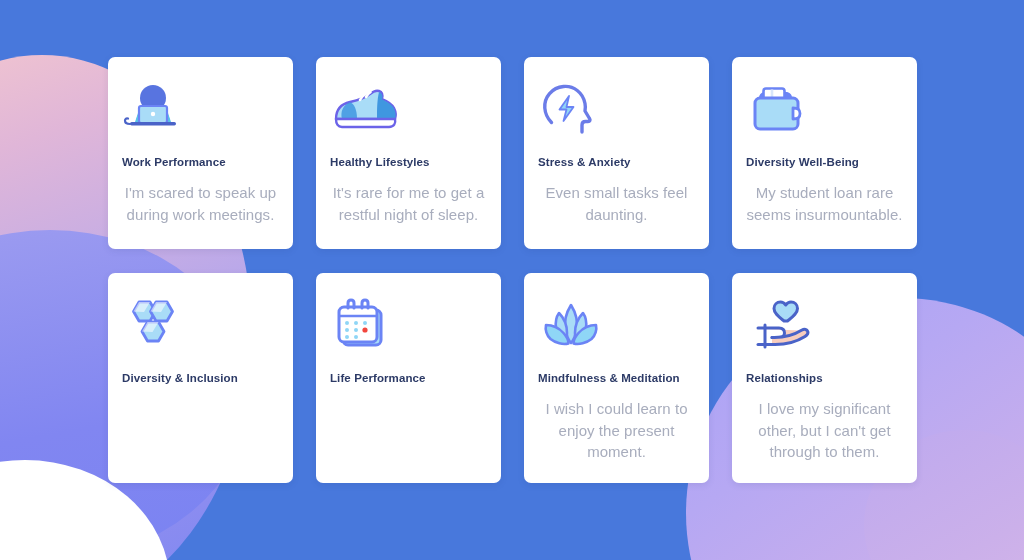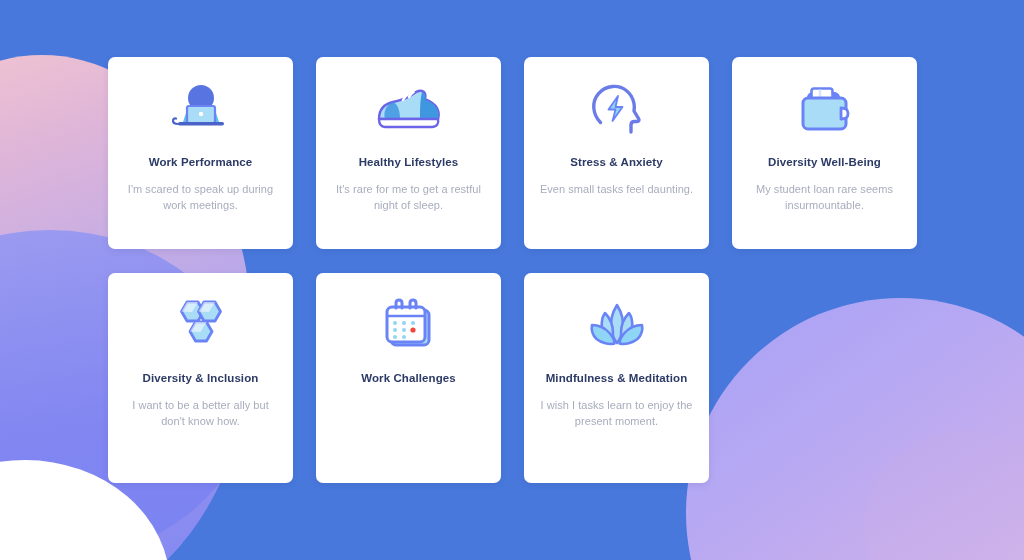--- a/index.html
+++ b/index.html
@@ -87,21 +87,21 @@
     column-gap: 23px;
     row-gap: 24px;
   }
 
   .card {
     background: #ffffff;
     border-radius: 7px;
     box-shadow: 0 2px 7px rgba(30, 50, 110, 0.10);
     display: flex;
     flex-direction: column;
-    align-items: center;
+    align-items: flex-start;
     padding: 22px 14px 14px;
     text-align: center;
   }
 
   .card-icon {
     height: 62px;
     display: flex;
     align-items: center;
     justify-content: center;
     margin-bottom: 14px;
@@ -112,21 +112,21 @@
   .card-title {
     font-size: 11.5px;
     font-weight: bold;
     color: #2c3a66;
     letter-spacing: 0.1px;
     line-height: 1.3;
     margin-bottom: 12px;
   }
 
   .card-desc {
-    font-size: 11px;
+    font-size: 15px;
     color: #a8adbd;
     line-height: 1.45;
     letter-spacing: 0.05px;
   }
 </style>
 </head>
 <body>
 
 <div class="bg-layer">
   <div class="blob-left"></div>
@@ -204,21 +204,20 @@
           <path d="M25.5 26 L36.5 26 L42 35.5 L36.5 45 L25.5 45 L20 35.5 Z"></path>
         </g>
         <g fill="#ffffff" opacity="0.55">
           <path d="M17 6 L28 6 L22 16 L11.5 15.5 Z"></path>
           <path d="M34 6 L45 6 L39 16 L28.5 15.5 Z"></path>
           <path d="M25.5 26 L36.5 26 L30.5 36 L20 35.5 Z"></path>
         </g>
       </svg>
     </div>
     <div class="card-title">Diversity &amp; Inclusion</div>
-    <div class="card-desc">I want to be a better ally but don't know how.</div>
   </div>
 
   <div class="card">
     <div class="card-icon">
       <svg width="62" height="60" viewBox="0 0 62 60">
         <rect x="13" y="14" width="38" height="35" rx="5" fill="#a9dcf7" stroke="#6b84f5" stroke-width="3"></rect>
         <rect x="9" y="11" width="38" height="35" rx="5" fill="#ffffff" stroke="#6b84f5" stroke-width="3"></rect>
         <path d="M9 20 L47 20" stroke="#6b84f5" stroke-width="2.6"></path>
         <path d="M18 12 L18 7 C18 5 19.5 4 21 4 C22.5 4 24 5 24 7 L24 12" fill="none" stroke="#6b84f5" stroke-width="3" stroke-linecap="round"></path>
         <path d="M32 12 L32 7 C32 5 33.5 4 35 4 C36.5 4 38 5 38 7 L38 12" fill="none" stroke="#6b84f5" stroke-width="3" stroke-linecap="round"></path>
@@ -227,33 +226,48 @@
             <circle cx="26" cy="27" r="2"></circle>
             <circle cx="35" cy="27" r="2"></circle>
           <circle cx="17" cy="34" r="2"></circle>
             <circle cx="26" cy="34" r="2"></circle>
           <circle cx="17" cy="41" r="2"></circle>
             <circle cx="26" cy="41" r="2"></circle>
         </g>
         <circle cx="35" cy="34" r="2.6" fill="#f2463e"></circle>
       </svg>
     </div>
-    <div class="card-title">Work Challenges</div>
+    <div class="card-title">Life Performance</div>
   </div>
 
   <div class="card">
     <div class="card-icon">
       <svg width="66" height="58" viewBox="0 0 66 58">
         <g stroke="#6b84f5" stroke-width="2.6" stroke-linejoin="round">
           <path d="M33 8 C38 16 40 25 38.5 33 C37.5 39 35.5 43 33 46 C30.5 43 28.5 39 27.5 33 C26 25 28 16 33 8 Z" fill="#a9dcf7"></path>
           <path d="M21 16 C26 21 29 28 29 36 C29 41 27.5 44 25.5 46 C22 43.5 19 38 18 31 C17.2 25 18.5 19.5 21 16 Z" fill="#a9dcf7"></path>
           <path d="M45 16 C40 21 37 28 37 36 C37 41 38.5 44 40.5 46 C44 43.5 47 38 48 31 C48.8 25 47.5 19.5 45 16 Z" fill="#a9dcf7"></path>
           <path d="M8 28 C14 28 21 31 25.5 36 C29 40 30.5 44 30.5 46.5 C25 48 17.5 46 12.5 42 C8.5 38.5 7 32.5 8 28 Z" fill="#8fd6f6"></path>
           <path d="M58 28 C52 28 45 31 40.5 36 C37 40 35.5 44 35.5 46.5 C41 48 48.5 46 53.5 42 C57.5 38.5 59 32.5 58 28 Z" fill="#8fd6f6"></path>
         </g>
       </svg>
     </div>
     <div class="card-title">Mindfulness &amp; Meditation</div>
-    <div class="card-desc">I wish I tasks learn to enjoy the present moment.</div>
-  </div>
-
+    <div class="card-desc">I wish I could learn to enjoy the present moment.</div>
+  </div>
+
+  <div class="card">
+    <div class="card-icon">
+      <svg width="70" height="58" viewBox="0 0 70 58">
+        <path d="M38 24 C33 20 28 16.5 28 11.5 C28 7.5 31 5 34.5 5 C36.8 5 38.5 6.2 39.8 8 C41 6.2 42.8 5 45 5 C48.5 5 51.5 7.5 51.5 11.5 C51.5 16.5 46.5 20 41.5 24 Z" fill="#a9dcf7" stroke="#4a63c8" stroke-width="3" stroke-linejoin="round"></path>
+        <path d="M19 32 L33 32 C36 32 38 33.5 38 36 C38 38.5 36 40 33 40 L25 40 L28 40 C38 40 46 38 54 33.5" fill="#f8cdbe" stroke="none"></path>
+        <path d="M19 31 L33 31 C36.5 31 38.5 33 38.5 36 C38.5 38.8 36.5 40.5 33 40.5 L26 40.5" fill="none" stroke="#4a63c8" stroke-width="3" stroke-linecap="round" stroke-linejoin="round"></path>
+        <path d="M26 40.5 C38 41 47 38.5 56 33 C58.5 31.6 61 32.5 61.8 34.5 C62.5 36.5 61 38.2 59 39.5 C49 45.8 38 48 26 47.5" fill="#f8cdbe" stroke="#4a63c8" stroke-width="3" stroke-linecap="round" stroke-linejoin="round"></path>
+        <path d="M19 28 L19 50" stroke="#4a63c8" stroke-width="3" stroke-linecap="round"></path>
+        <path d="M12 31 L19 31" stroke="#4a63c8" stroke-width="3" stroke-linecap="round"></path>
+        <path d="M12 47.5 L26 47.5" stroke="#4a63c8" stroke-width="3" stroke-linecap="round"></path>
+      </svg>
+    </div>
+    <div class="card-title">Relationships</div>
+    <div class="card-desc">I love my significant other, but I can't get through to them.</div>
+  </div>
 
 </div>
 
 </body></html>

